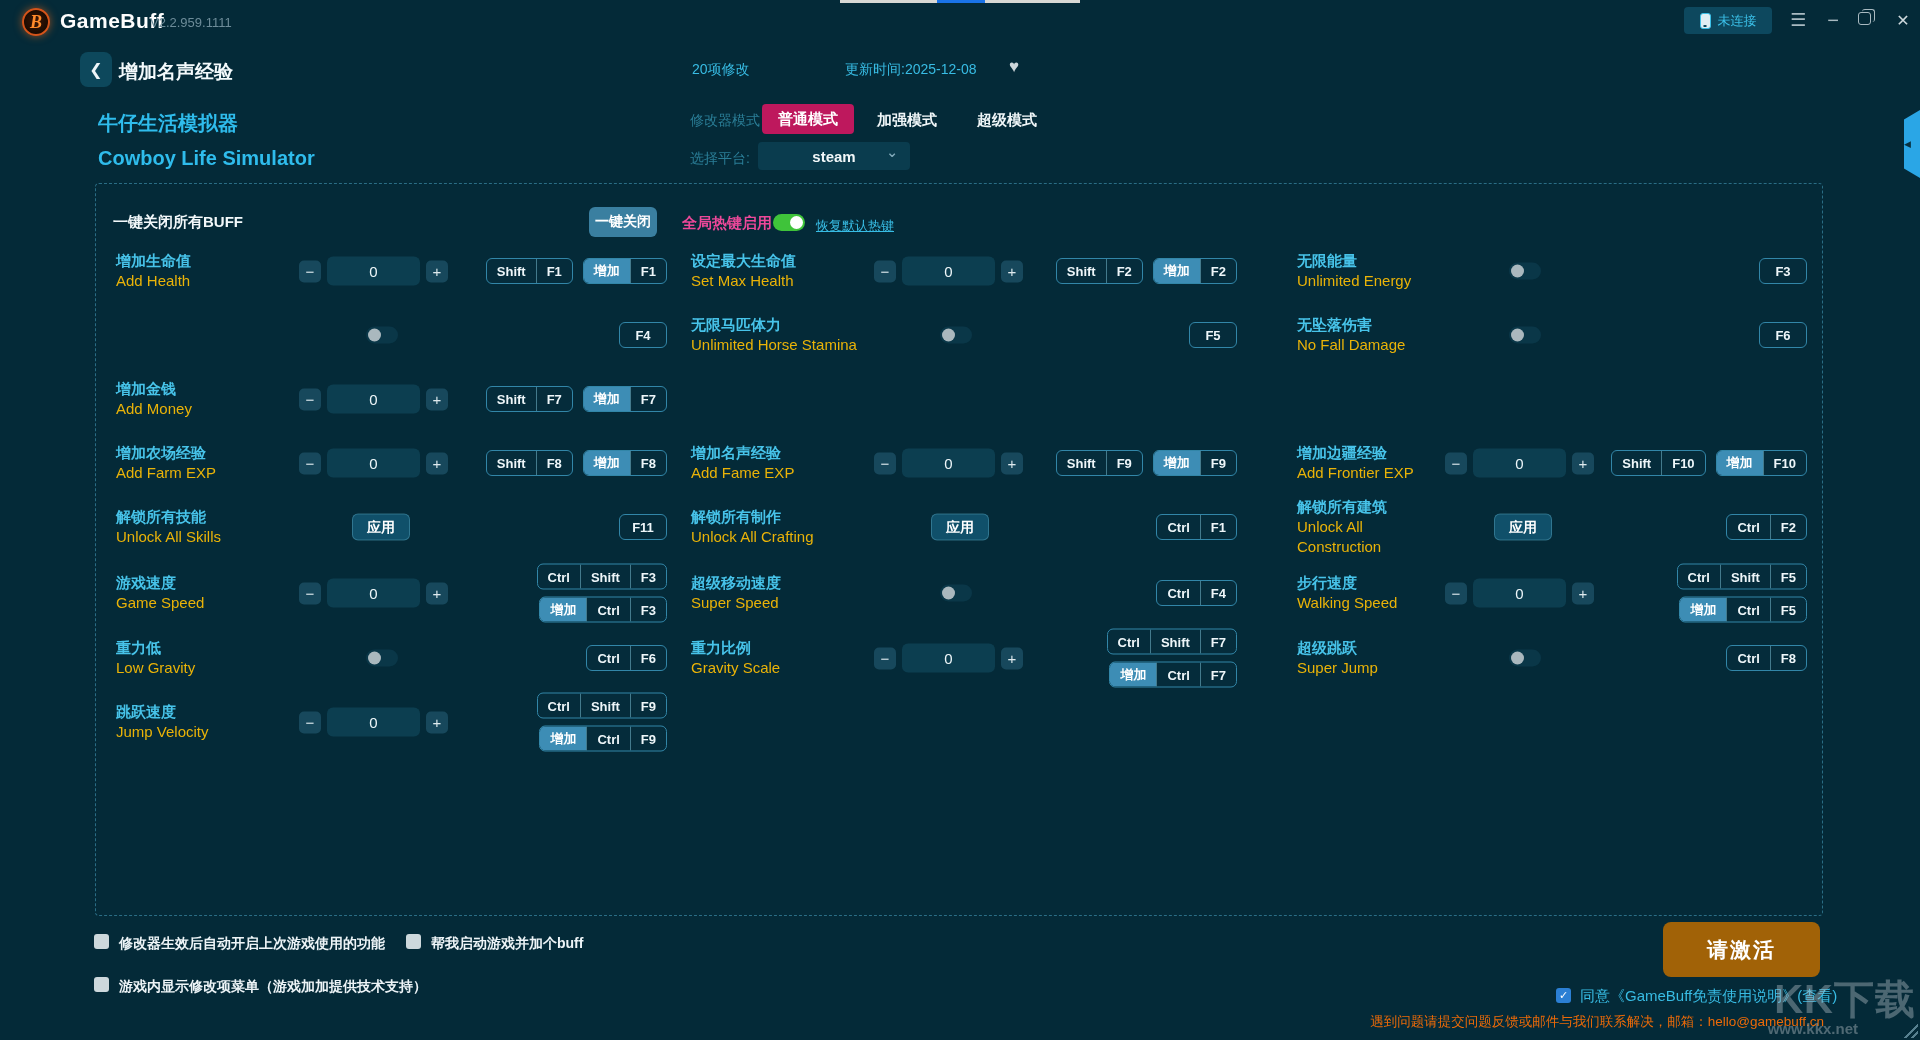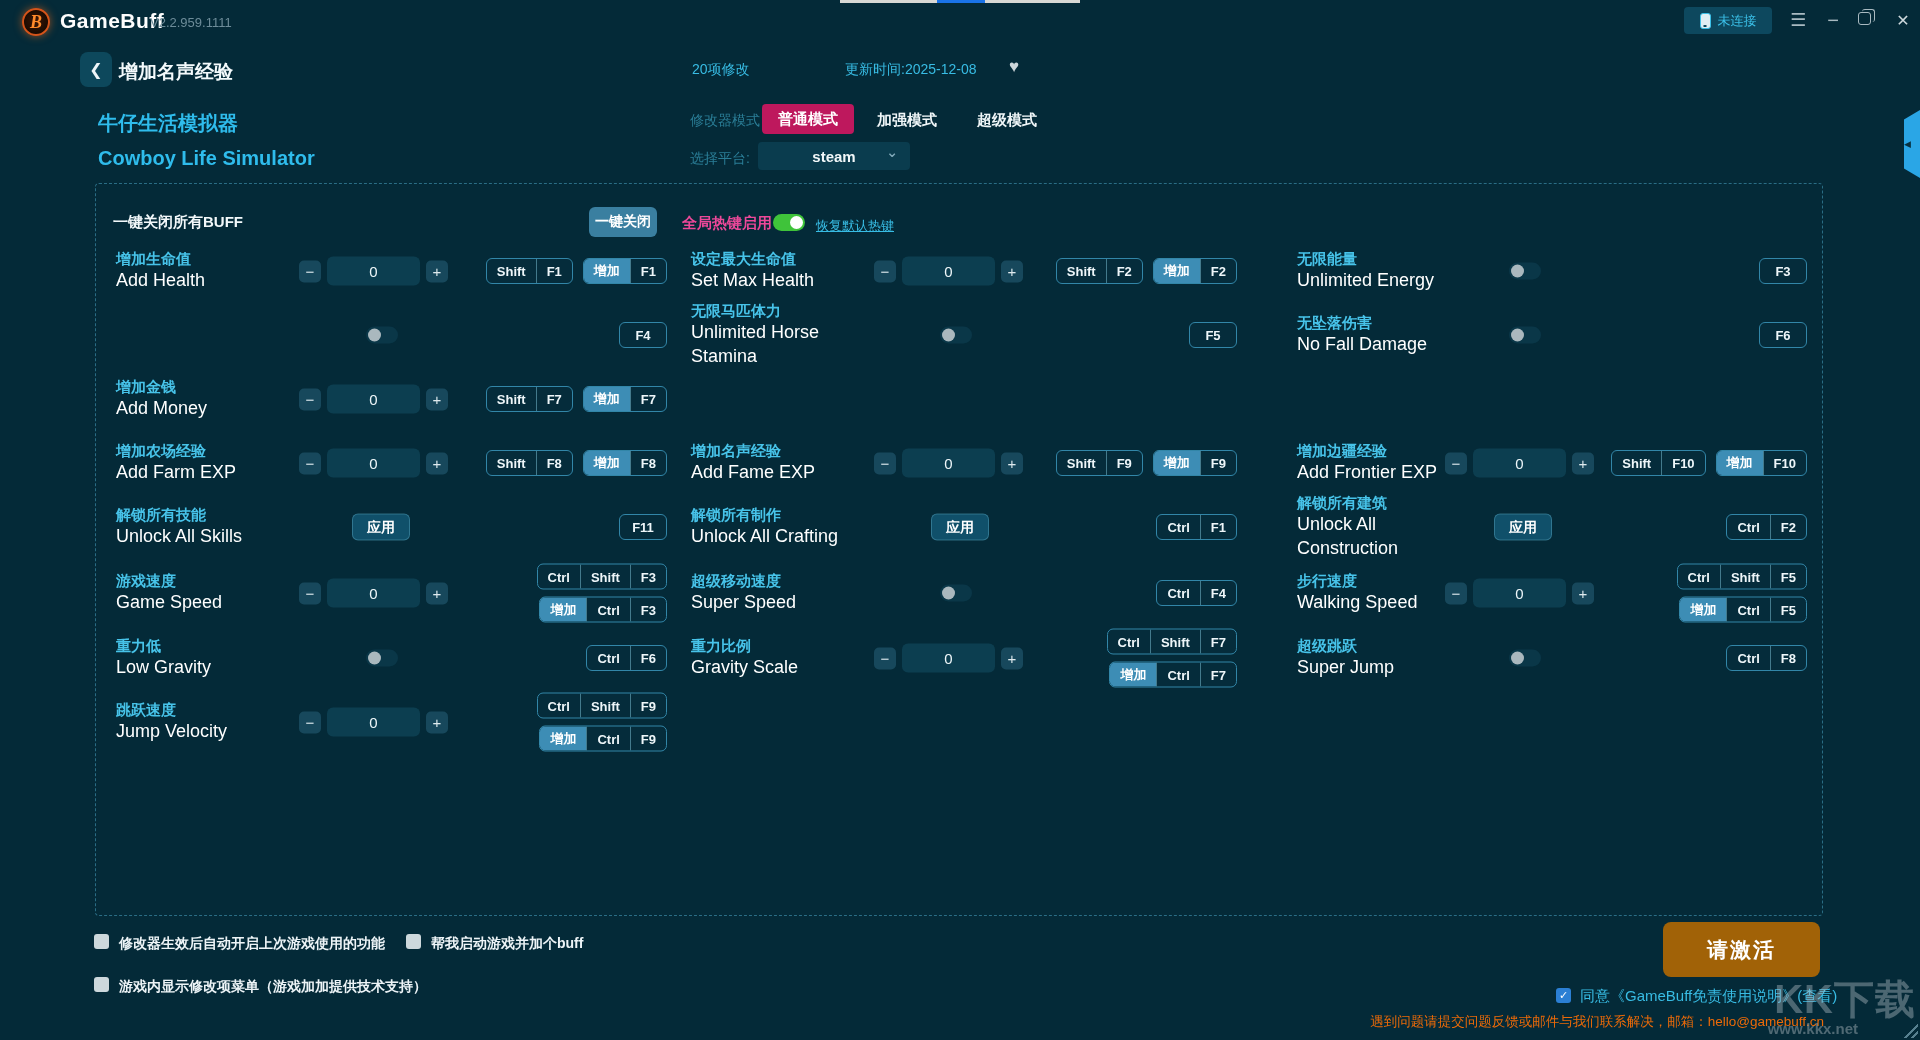--- a/index.html
+++ b/index.html
@@ -79,21 +79,21 @@
   .toggle.on .knob { right:2px; background:#fff; }
   .toggle.off { background:#0a3748; }
   .toggle.off .knob { left:2px; background:#aab8be; }
   .hk-toggle { left:773px; top:214px; }
   .restore-link { left:816px; top:217px; font-size:13px; color:#38bce4; text-decoration:underline; cursor:pointer; }
 
   
   .cheat-cell { position:absolute; }
   .labels { position:absolute; left:0; top:50%; transform:translateY(-50%); }
   .label-cn { font-size:15px; font-weight:bold; color:#47c3e9; line-height:1.35; }
-  .label-en { font-size:18px; color:#ffffff; line-height:1.3; }
+  .label-en { font-size:15px; color:#eab308; line-height:1.3; }
   .ctrl { position:absolute; top:50%; transform:translateY(-50%); display:flex; align-items:center; }
   .stepper { gap:6px; }
   .step-btn {
     width:22px; height:22px; background:#17485c; border-radius:5px; color:#dfeaee;
     display:flex; align-items:center; justify-content:center; font-size:15px; cursor:pointer;
   }
   .num-input {
     width:93px; height:29px; background:#0c3e50; border-radius:6px; color:#eef6f9;
     display:flex; align-items:center; justify-content:center; font-size:15px; cursor:text;
   }

